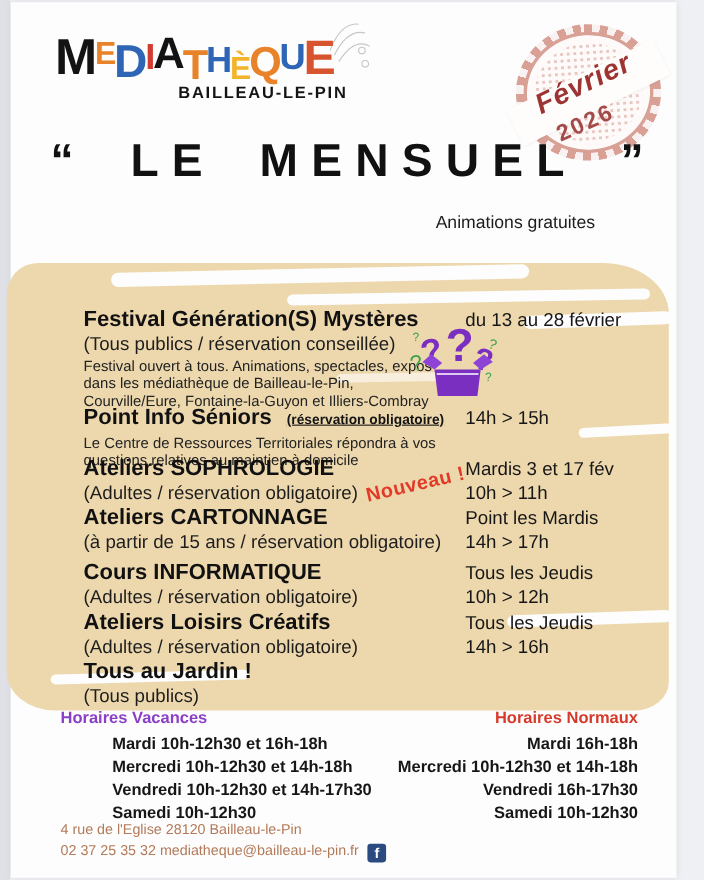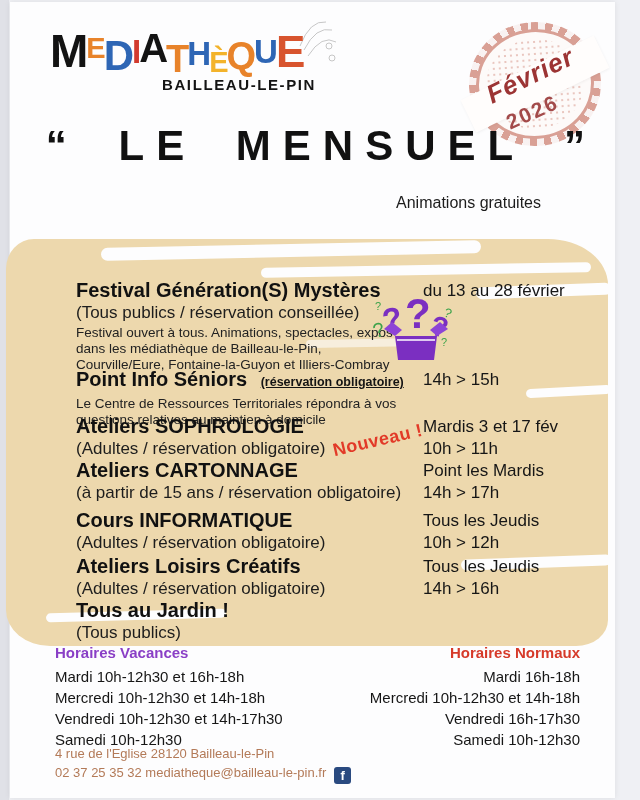--- a/index.html
+++ b/index.html
@@ -60,21 +60,21 @@
   .badge-new{position:absolute;left:256px;top:16px;transform:rotate(-13deg);
     font-size:18px;font-weight:800;color:#e23a28;letter-spacing:.5px;}
   .mystery{position:absolute;left:295px;top:6px;}
 
   
   .hours-left{position:absolute;left:45px;top:642px;}
   .hours-right{position:absolute;right:35px;top:642px;text-align:right;}
   .hours-title{font-size:15px;font-weight:800;}
   .hours-left .hours-title{color:#8a3fc6;}
   .hours-right .hours-title{color:#d63a2a;}
-  .hours-lines{margin-top:5px;font-size:15px;font-weight:400;line-height:21px;color:#161616;}
+  .hours-lines{margin-top:5px;font-size:15px;font-weight:700;line-height:21px;color:#161616;margin-left:47px;}
 
   
   .footer{position:absolute;left:45px;top:742px;font-size:13px;line-height:19px;color:#b37a58;}
   .fb{display:inline-block;width:17px;height:17px;background:#2a4a80;border-radius:3px;
     color:#fff;font-weight:700;font-size:13px;text-align:center;line-height:17px;
     vertical-align:-3px;margin-left:8px;}
 </style>
 </head>
 <body>
 

